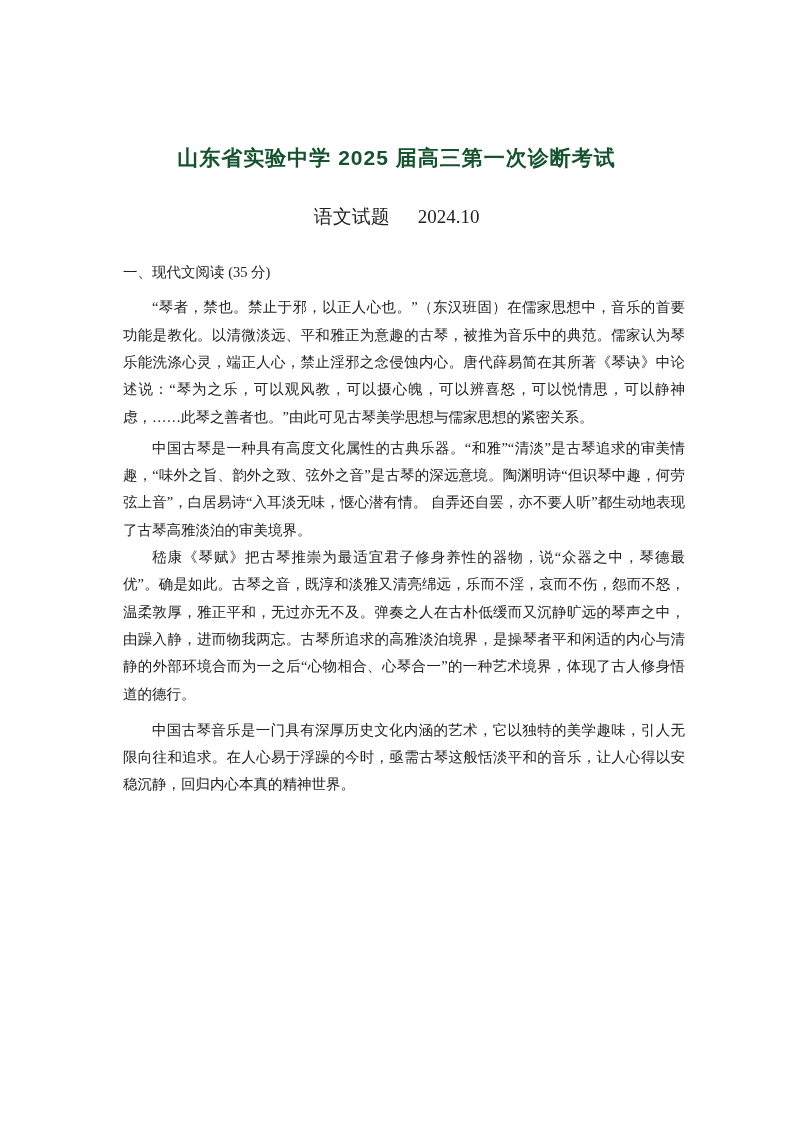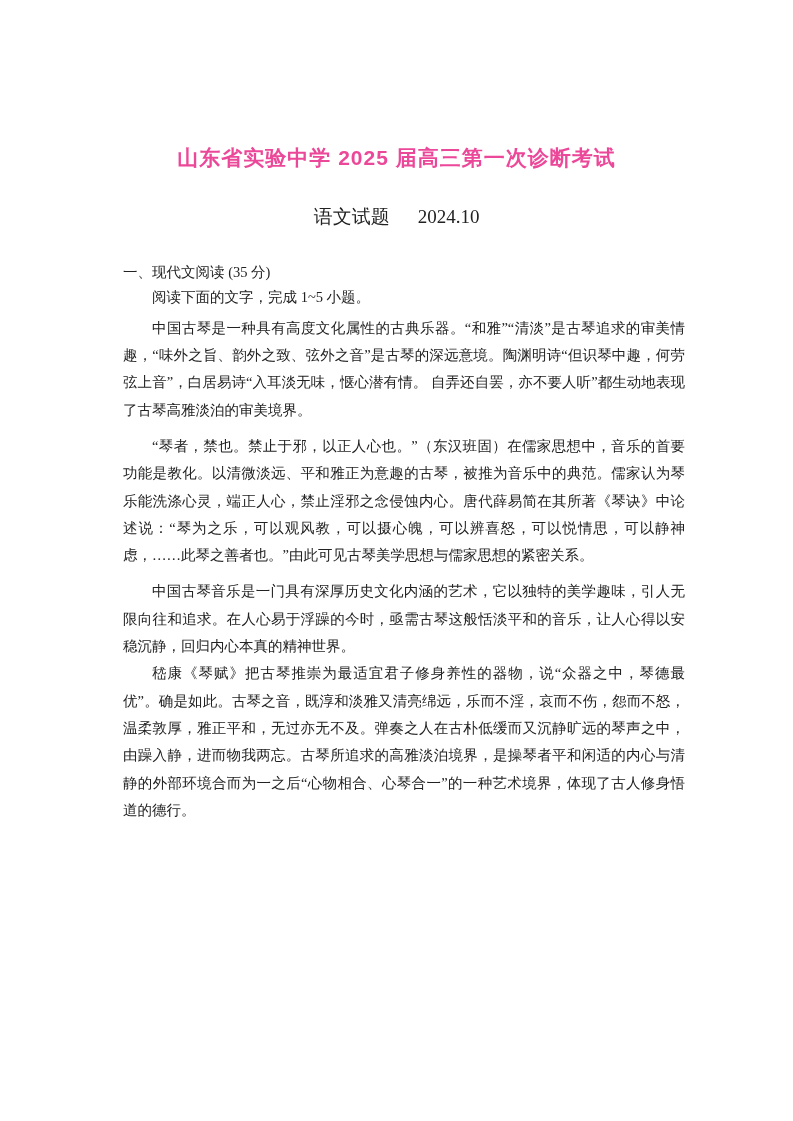--- a/index.html
+++ b/index.html
@@ -15,21 +15,21 @@
   }
   .doc-title{
     padding-top:144px;
     margin:0;
     text-align:center;
     font-family:"Liberation Sans","DejaVu Sans",sans-serif;
     font-weight:bold;
     font-size:21px;
     line-height:28px;
     letter-spacing:1px;
-    color:#ec4899;
+    color:#14532d;
   }
   .subtitle{
     margin-top:35px;
     text-align:center;
     font-size:19px;
     line-height:20px;
   }
   .subtitle .right{ margin-left:28px; }
   .body-block{
     padding:0 108px 0 123px;
@@ -60,26 +60,25 @@
   <h1 class="doc-title">山东省实验中学 2025 届高三第一次诊断考试</h1>
 
   <div class="subtitle">
     <span>语文试题</span><span class="right">2024.10</span>
   </div>
 
   <div class="body-block">
 
     <div class="headings">
       <p class="h-line">一、现代文阅读 (35 分)</p>
-      <p class="h-line indent1">阅读下面的文字，完成 1~5 小题。</p>
     </div>
+
+    <p class="para gap-med">“琴者，禁也。禁止于邪，以正人心也。”（东汉班固）在儒家思想中，音乐的首要功能是教化。以清微淡远、平和雅正为意趣的古琴，被推为音乐中的典范。儒家认为琴乐能洗涤心灵，端正人心，禁止淫邪之念侵蚀内心。唐代薛易简在其所著《琴诀》中论述说：“琴为之乐，可以观风教，可以摄心魄，可以辨喜怒，可以悦情思，可以静神虑，……此琴之善者也。”由此可见古琴美学思想与儒家思想的紧密关系。</p>
 
     <p class="para gap-small">中国古琴是一种具有高度文化属性的古典乐器。“和雅”“清淡”是古琴追求的审美情趣，“味外之旨、韵外之致、弦外之音”是古琴的深远意境。陶渊明诗“但识琴中趣，何劳弦上音”，白居易诗“入耳淡无味，惬心潜有情。 自弄还自罢，亦不要人听”都生动地表现了古琴高雅淡泊的审美境界。</p>
 
-    <p class="para gap-med">“琴者，禁也。禁止于邪，以正人心也。”（东汉班固）在儒家思想中，音乐的首要功能是教化。以清微淡远、平和雅正为意趣的古琴，被推为音乐中的典范。儒家认为琴乐能洗涤心灵，端正人心，禁止淫邪之念侵蚀内心。唐代薛易简在其所著《琴诀》中论述说：“琴为之乐，可以观风教，可以摄心魄，可以辨喜怒，可以悦情思，可以静神虑，……此琴之善者也。”由此可见古琴美学思想与儒家思想的紧密关系。</p>
 
+    <p class="para">嵇康《琴赋》把古琴推崇为最适宜君子修身养性的器物，说“众器之中，琴德最优”。确是如此。古琴之音，既淳和淡雅又清亮绵远，乐而不淫，哀而不伤，怨而不怒，温柔敦厚，雅正平和，无过亦无不及。弹奏之人在古朴低缓而又沉静旷远的琴声之中，由躁入静，进而物我两忘。古琴所追求的高雅淡泊境界，是操琴者平和闲适的内心与清静的外部环境合而为一之后“心物相合、心琴合一”的一种艺术境界，体现了古人修身悟道的德行。</p>
 
     <p class="para gap-med">中国古琴音乐是一门具有深厚历史文化内涵的艺术，它以独特的美学趣味，引人无限向往和追求。在人心易于浮躁的今时，亟需古琴这般恬淡平和的音乐，让人心得以安稳沉静，回归内心本真的精神世界。</p>
-
-    <p class="para">嵇康《琴赋》把古琴推崇为最适宜君子修身养性的器物，说“众器之中，琴德最优”。确是如此。古琴之音，既淳和淡雅又清亮绵远，乐而不淫，哀而不伤，怨而不怒，温柔敦厚，雅正平和，无过亦无不及。弹奏之人在古朴低缓而又沉静旷远的琴声之中，由躁入静，进而物我两忘。古琴所追求的高雅淡泊境界，是操琴者平和闲适的内心与清静的外部环境合而为一之后“心物相合、心琴合一”的一种艺术境界，体现了古人修身悟道的德行。</p>
 
   </div>
 </div>
 
 </body></html>

